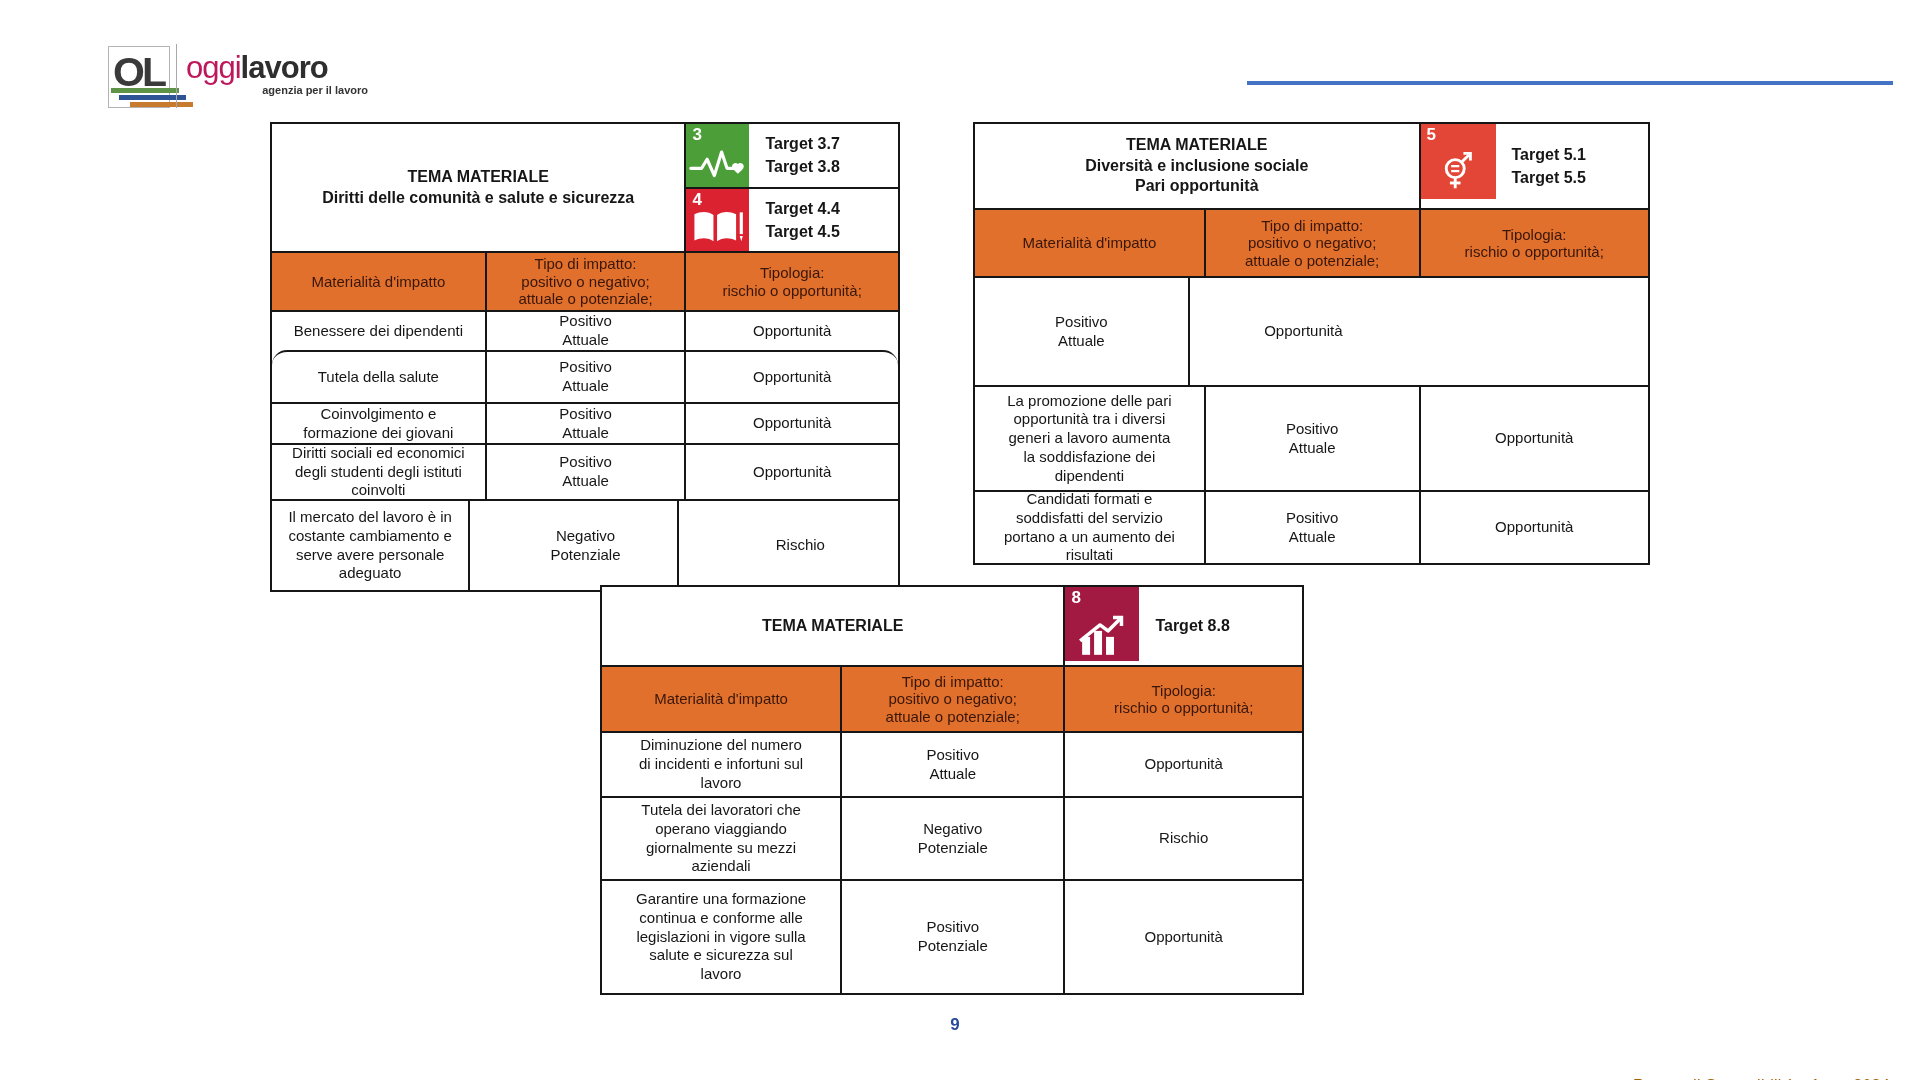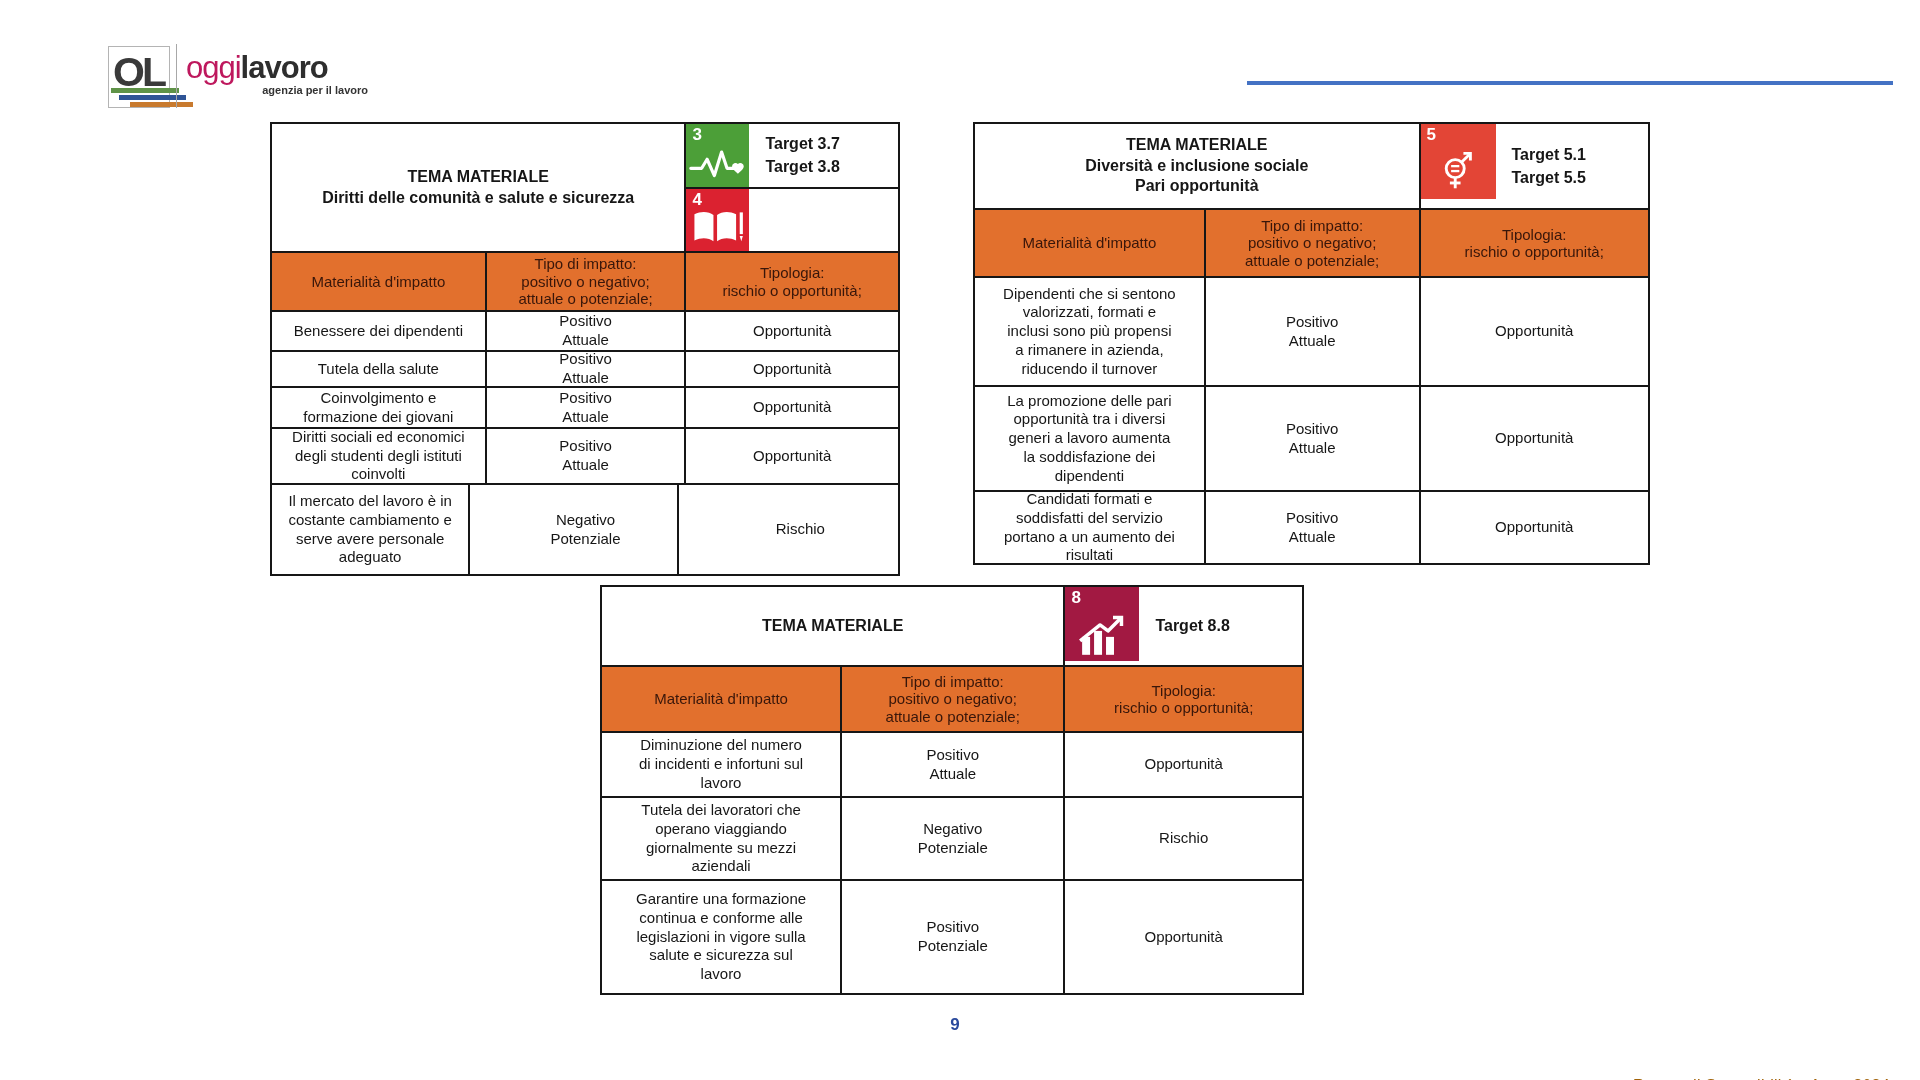--- a/index.html
+++ b/index.html
@@ -99,38 +99,40 @@
         <div class="sdg-row">
           <div class="sdgbox" style="background: rgb(219, 34, 48);">
             <span class="sdg-num">4</span>
             <svg viewBox="0 0 64 48">
               <path d="M6 10 C14 6 22 7 27 11 V40 C22 36 14 35 6 39 Z" fill="#fff"></path>
               <path d="M52 10 C44 6 36 7 31 11 V40 C36 36 44 35 52 39 Z" fill="#fff"></path>
               <rect x="56" y="8" width="3.5" height="24" fill="#fff"></rect>
               <path d="M56 34 h3.5 l-1.75 6 Z" fill="#fff"></path>
             </svg>
           </div>
+          <div class="targets pre">Target 4.4
+Target 4.5</div>
         </div>
       </div>
     </div>
     <div class="hrow" style="height: 57px; background: rgb(226, 112, 45);">
       <div class="hc c1 pre">Materialità d'impatto</div>
       <div class="hc c2 pre">Tipo di impatto:
 positivo o negativo;
 attuale o potenziale;</div>
       <div class="hc c3 pre">Tipologia:
 rischio o opportunità;</div>
     </div>
     <div class="drow" style="height:40px;">
       <div class="dc c1 pre">Benessere dei dipendenti</div>
       <div class="dc c2 pre">Positivo
 Attuale</div>
       <div class="dc c3 pre">Opportunità</div>
     </div>
-    <div class="drow" style="height:36px;">
+    <div class="drow" style="height:52px;border-radius:15px;">
       <div class="dc c1 pre">Tutela della salute</div>
       <div class="dc c2 pre">Positivo
 Attuale</div>
       <div class="dc c3 pre">Opportunità</div>
     </div>
     <div class="drow" style="height:41px;">
       <div class="dc c1 pre">Coinvolgimento e
 formazione dei giovani</div>
       <div class="dc c2 pre">Positivo
 Attuale</div>
@@ -183,25 +185,20 @@
     </div>
     <div class="hrow" style="height: 66px; background: rgb(226, 112, 45);">
       <div class="hc c1 pre">Materialità d'impatto</div>
       <div class="hc c2 pre">Tipo di impatto:
 positivo o negativo;
 attuale o potenziale;</div>
       <div class="hc c3 pre">Tipologia:
 rischio o opportunità;</div>
     </div>
     <div class="drow" style="height:109px;">
-      <div class="dc c1 pre">Dipendenti che si sentono
-valorizzati, formati e
-inclusi sono più propensi
-a rimanere in azienda,
-riducendo il turnover</div>
       <div class="dc c2 pre">Positivo
 Attuale</div>
       <div class="dc c3 pre">Opportunità</div>
     </div>
     <div class="drow" style="height:105px;">
       <div class="dc c1 pre">La promozione delle pari
 opportunità tra i diversi
 generi a lavoro aumenta
 la soddisfazione dei
 dipendenti</div>

